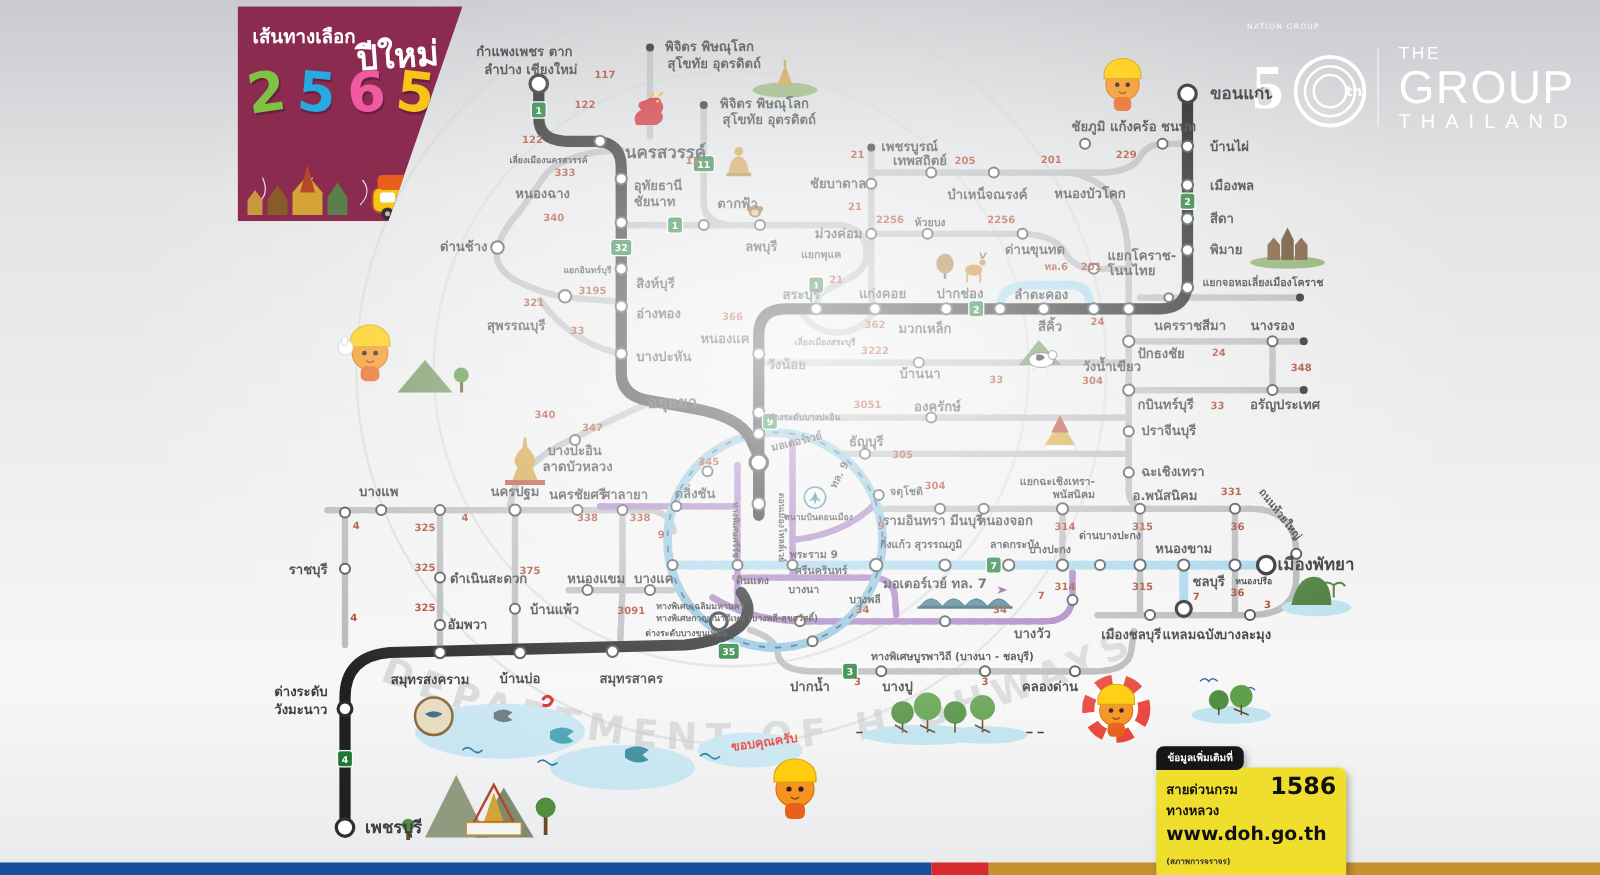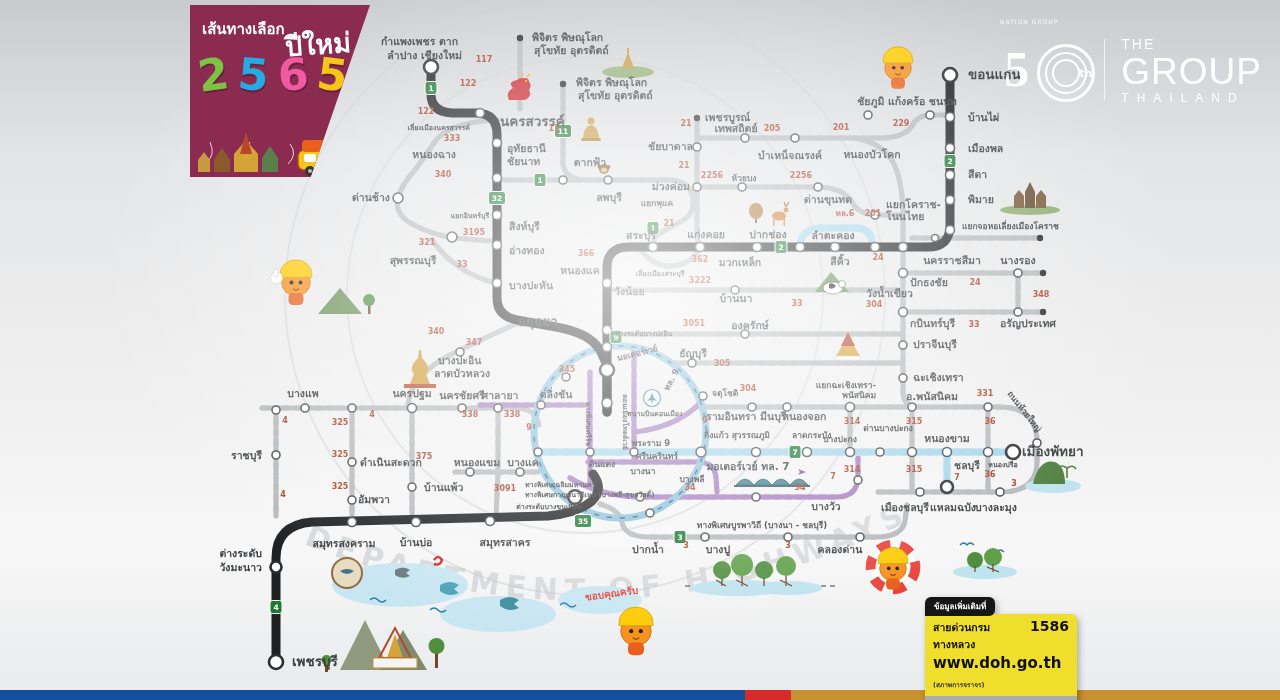--- a/index.html
+++ b/index.html
@@ -50,27 +50,27 @@
   .five{position:absolute;left:0;top:6px;font-size:50px;font-weight:800;font-family:"Liberation Serif","DejaVu Serif",serif}
   .zero{position:absolute;left:33px;top:10px;width:52px;height:52px;border:3px solid #fff;border-radius:50%;
         display:flex;align-items:center;justify-content:flex-end}
   .zero::before{content:"";position:absolute;inset:5px;border:2.5px solid #fff;border-radius:50%}
   .zero::after{content:"";position:absolute;inset:12px;border:2px solid #fff;border-radius:50%}
   .th{font-size:11px;font-weight:700;z-index:1}
   .ndiv{width:1px;height:62px;background:rgba(255,255,255,.7)}
   .ntxt{font-family:Liberation Sans, sans-serif;line-height:1}
   .nthe{font-size:14px;letter-spacing:2px}
   .nname{font-size:37px;letter-spacing:1px;margin:2px 0}
-  .ncountry{font-size:12px;letter-spacing:8px}
+  .ncountry{font-size:16px;letter-spacing:8px}
   
   .infobox{position:absolute;left:925px;top:594px;width:152px;z-index:5;filter:drop-shadow(2px 3px 3px rgba(0,0,0,.3));font-weight:700}
   .ib-tab{display:inline-block;background:#161616;color:#fff;font-size:8px;padding:3px 9px;border-radius:6px 6px 6px 0}
   .ib-yellow{background:#efdf2c;border-radius:6px 6px 0 0;padding:4px 8px 5px;color:#111;margin-top:-2px}
   .ib-hot{font-size:10.5px;display:flex;align-items:baseline;gap:16px}
-  .ib-num{font-size:14px;font-weight:800}
+  .ib-num{font-size:19px;font-weight:800}
   .ib-web{font-size:15px}.ib-note{font-size:6.5px;color:#333}
   .ib-gray{background:#a8adb0;border-radius:0 0 8px 8px;padding:5px 8px 7px;display:flex;flex-direction:column;gap:4px}
   
   .fblue{position:absolute;bottom:0;left:0;width:745px;height:10px;background:#164f9e}
   .fred{position:absolute;bottom:0;left:745px;width:46px;height:10px;background:#d62b2c}
   .fgold{position:absolute;bottom:0;left:791px;width:489px;height:10px;background:#c6912f}
 </style>
 </head>
 <body>
 

